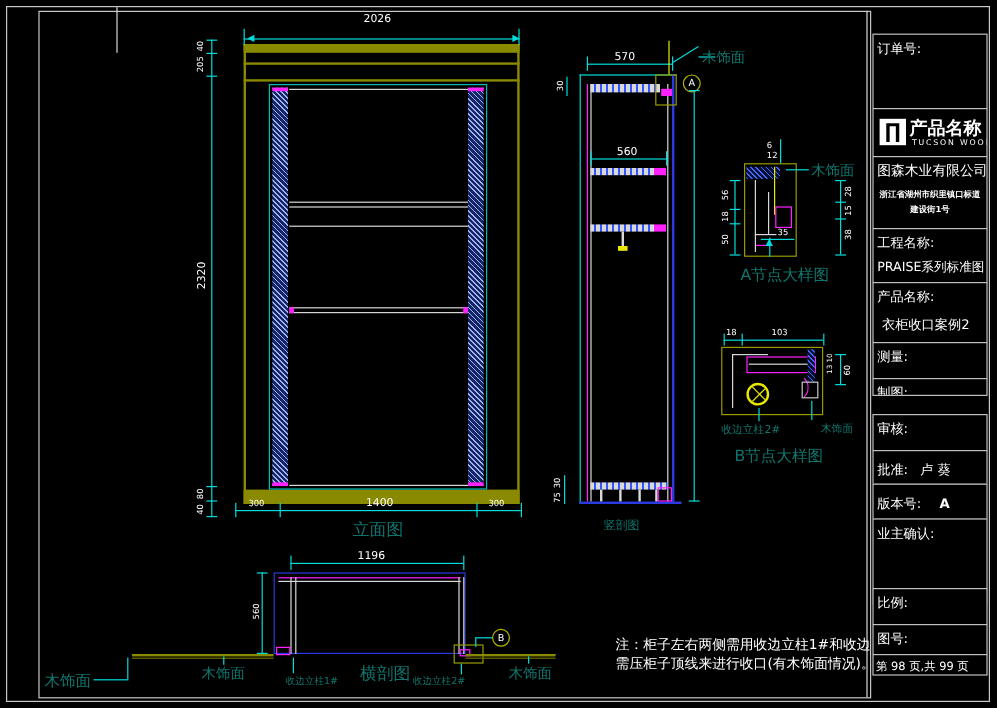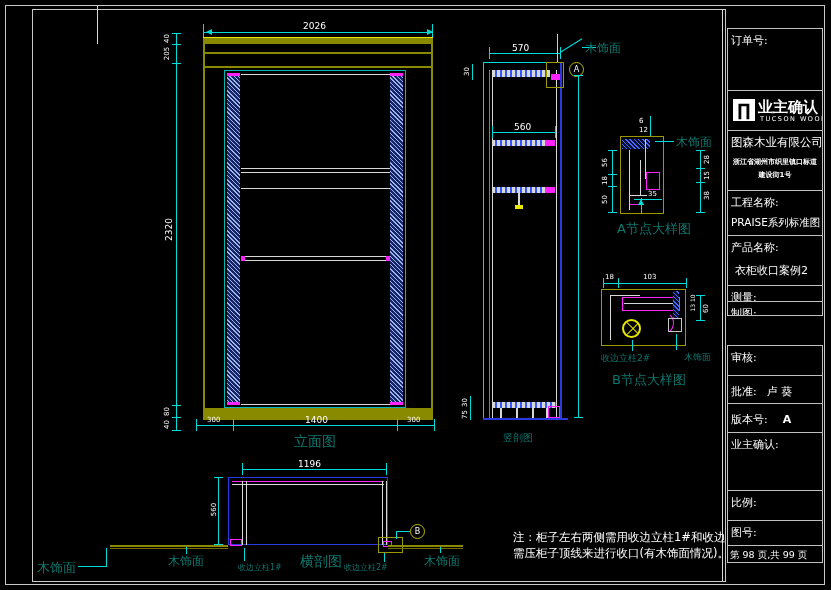--- a/index.html
+++ b/index.html
@@ -44,21 +44,21 @@
   <div class="abs wh" style="left:722px;top:9px;width:1px;height:572px"></div>
   <div class="abs wh" style="left:97px;top:6px;width:1px;height:38px"></div>
 
   <div>
 
     <div class="abs cy" style="left:203px;top:32px;width:230px;height:1px"></div>
     <div class="abs cy" style="left:203px;top:24px;width:1px;height:14px"></div>
     <div class="abs cy" style="left:432px;top:24px;width:1px;height:14px"></div>
     <div class="abs aL" style="left:203px;top:29px"></div>
     <div class="abs aR" style="left:427px;top:29px"></div>
-    <div class="abs dim" style="left:303px;top:22px">2026</div>
+    <div class="abs dim" style="left:303px;top:12px">2026</div>
 
     <div class="abs yl" style="left:203px;top:37px;width:230px;height:1px"></div>
     <div class="abs ol" style="left:203px;top:38px;width:230px;height:6px"></div>
     <div class="abs ol" style="left:203px;top:52px;width:230px;height:2px"></div>
     <div class="abs ol" style="left:203px;top:66px;width:230px;height:2px"></div>
     <div class="abs ol" style="left:203px;top:38px;width:2px;height:382px"></div>
     <div class="abs ol" style="left:431px;top:38px;width:2px;height:382px"></div>
     <div class="abs ol" style="left:203px;top:408px;width:230px;height:12px"></div>
 
     <div class="abs cyframe" style="left:224px;top:70px;width:182px;height:338px"></div>
@@ -292,40 +292,40 @@
     <div>注：柜子左右两侧需用收边立柱1#和收边</div>
     <div>需压柜子顶线来进行收口(有木饰面情况)。</div>
   </div>
 
   <div>
     <div class="row" style="top:28px;height:63px">
       <div class="l">订单号:</div>
     </div>
     <div class="row" style="top:90px;height:41px">
       <div class="abs" style="left:5px;top:8px;width:22px;height:22px;background:#fff;color:#000;text-align:center;font-size:17px;font-weight:bold;line-height:22px">∏</div>
-      <div class="abs" style="left:30px;top:7px;font-size:15px;font-weight:bold;white-space:nowrap">业主确认</div>
+      <div class="abs" style="left:30px;top:7px;font-size:15px;font-weight:bold;white-space:nowrap">产品名称</div>
       <div class="abs" style="left:32px;top:24px;font-size:6.5px;letter-spacing:1.5px;white-space:nowrap">TUCSON WOOD</div>
     </div>
     <div class="row" style="top:130px;height:61px">
       <div style="font-size:11.5px;white-space:nowrap">图森木业有限公司</div>
       <div style="font-size:7px;font-weight:bold;text-align:center;margin-top:7px">浙江省湖州市织里镇口标道</div>
       <div style="font-size:7px;font-weight:bold;text-align:center;margin-top:3px">建设街1号</div>
     </div>
     <div class="row" style="top:190px;height:46px">
       <div class="l">工程名称:</div>
       <div style="font-size:10.5px;margin-top:6px;white-space:nowrap">PRAISE系列标准图</div>
     </div>
     <div class="row" style="top:235px;height:51px">
       <div class="l">产品名称:</div>
       <div style="font-size:11px;margin-top:8px;margin-left:4px;white-space:nowrap">衣柜收口案例2</div>
     </div>
     <div class="row" style="top:285px;height:31px">
       <div class="l">测量:</div>
     </div>
-    <div class="row" style="top:301px;height:15px">
+    <div class="row" style="top:315px;height:15px">
       <div class="l">制图:</div>
     </div>
     <div class="row" style="top:345px;height:31px">
       <div class="l">审核:</div>
     </div>
     <div class="row" style="top:375px;height:29px">
       <span class="l">批准:</span>
       <span class="l" style="margin-left:5px">卢  葵</span>
     </div>
     <div class="row" style="top:403px;height:30px">

